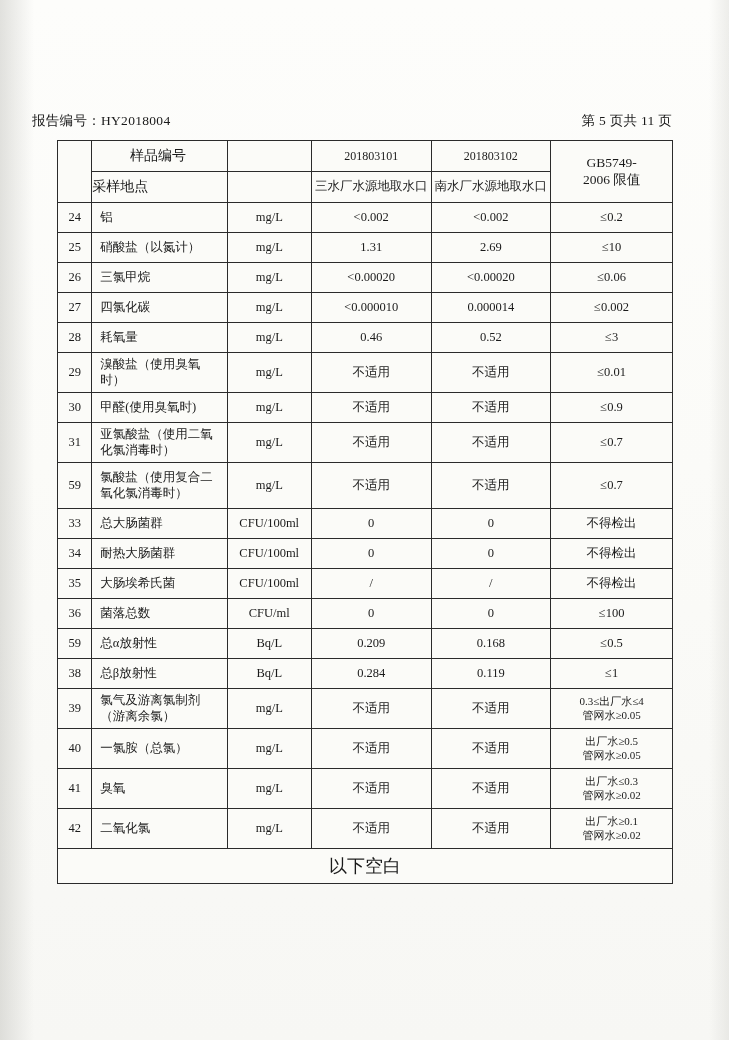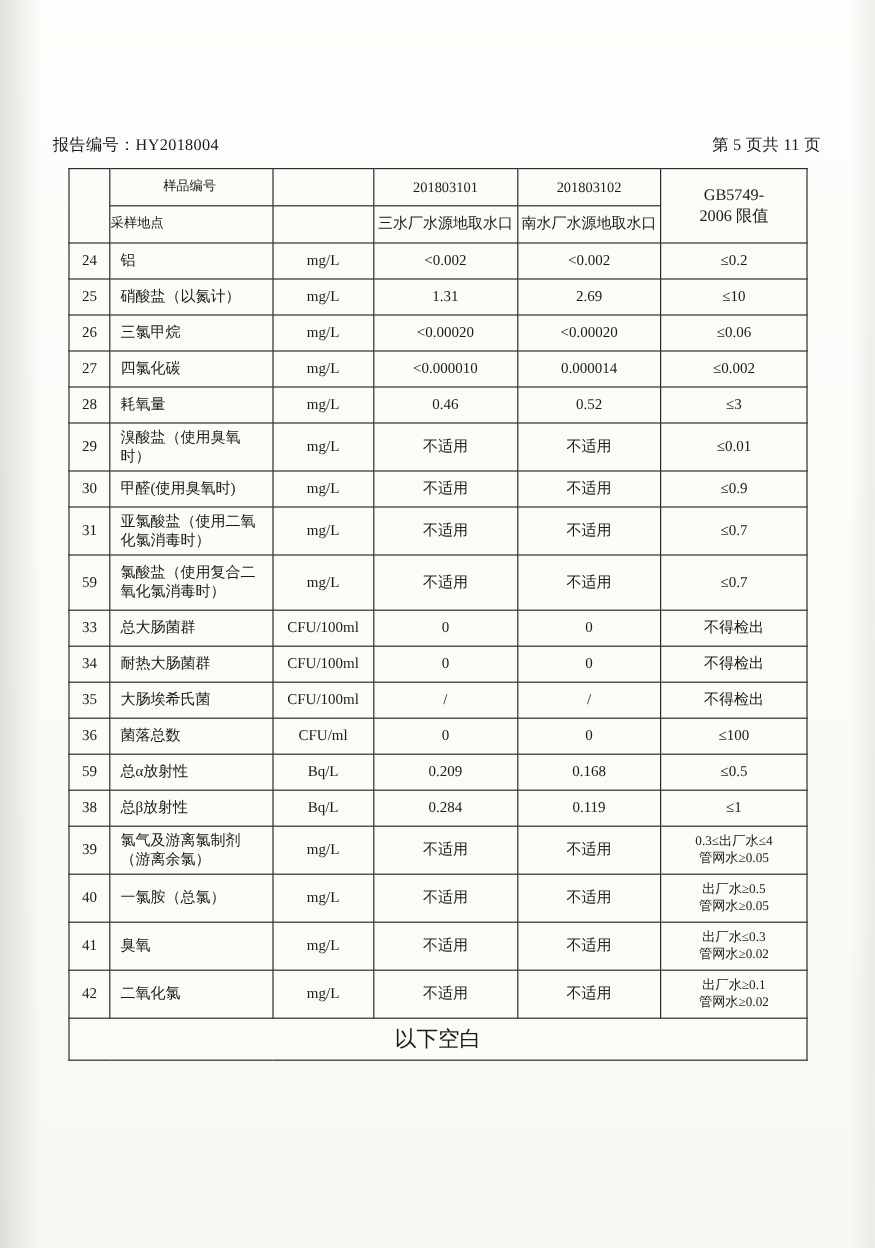--- a/index.html
+++ b/index.html
@@ -43,21 +43,21 @@
     left: 0;
     width: 729px;
     text-align: center;
     font-size: 19px;
     font-weight: bold;
     letter-spacing: 1px;
   }
   .meta-row {
     position: absolute;
     top: 112px;
-    left: 44px;
+    left: 32px;
     width: 640px;
     display: flex;
     justify-content: space-between;
     align-items: baseline;
     font-size: 13.5px;
   }
   .meta-left { letter-spacing: 0.3px; }
   .meta-right { letter-spacing: 0.3px; }
 
   table.report {
@@ -76,21 +76,21 @@
     padding: 2px 3px;
     font-weight: normal;
     line-height: 1.25;
   }
   .col-no { width: 26px; }
   .col-item { width: 118px; text-align: left !important; padding-left: 8px !important; }
   .col-unit { width: 74px; }
   .col-val { width: 108px; }
   .col-limit { width: 110px; }
 
-  .hdr-label { height: 26px; font-size: 11px; }
+  .hdr-label { height: 26px; font-size: 14px; }
   .hdr-sample { font-size: 12px; }
   .hdr-limit { font-size: 13.5px; line-height: 1.9; }
 
   .two-line { line-height: 1.35; margin-left: 29px; }
   .small-limit { font-size: 11px; line-height: 1.5; }
 
   .blank-row td {
     text-align: left;
     padding-left: 8px;
     height: 30px;

